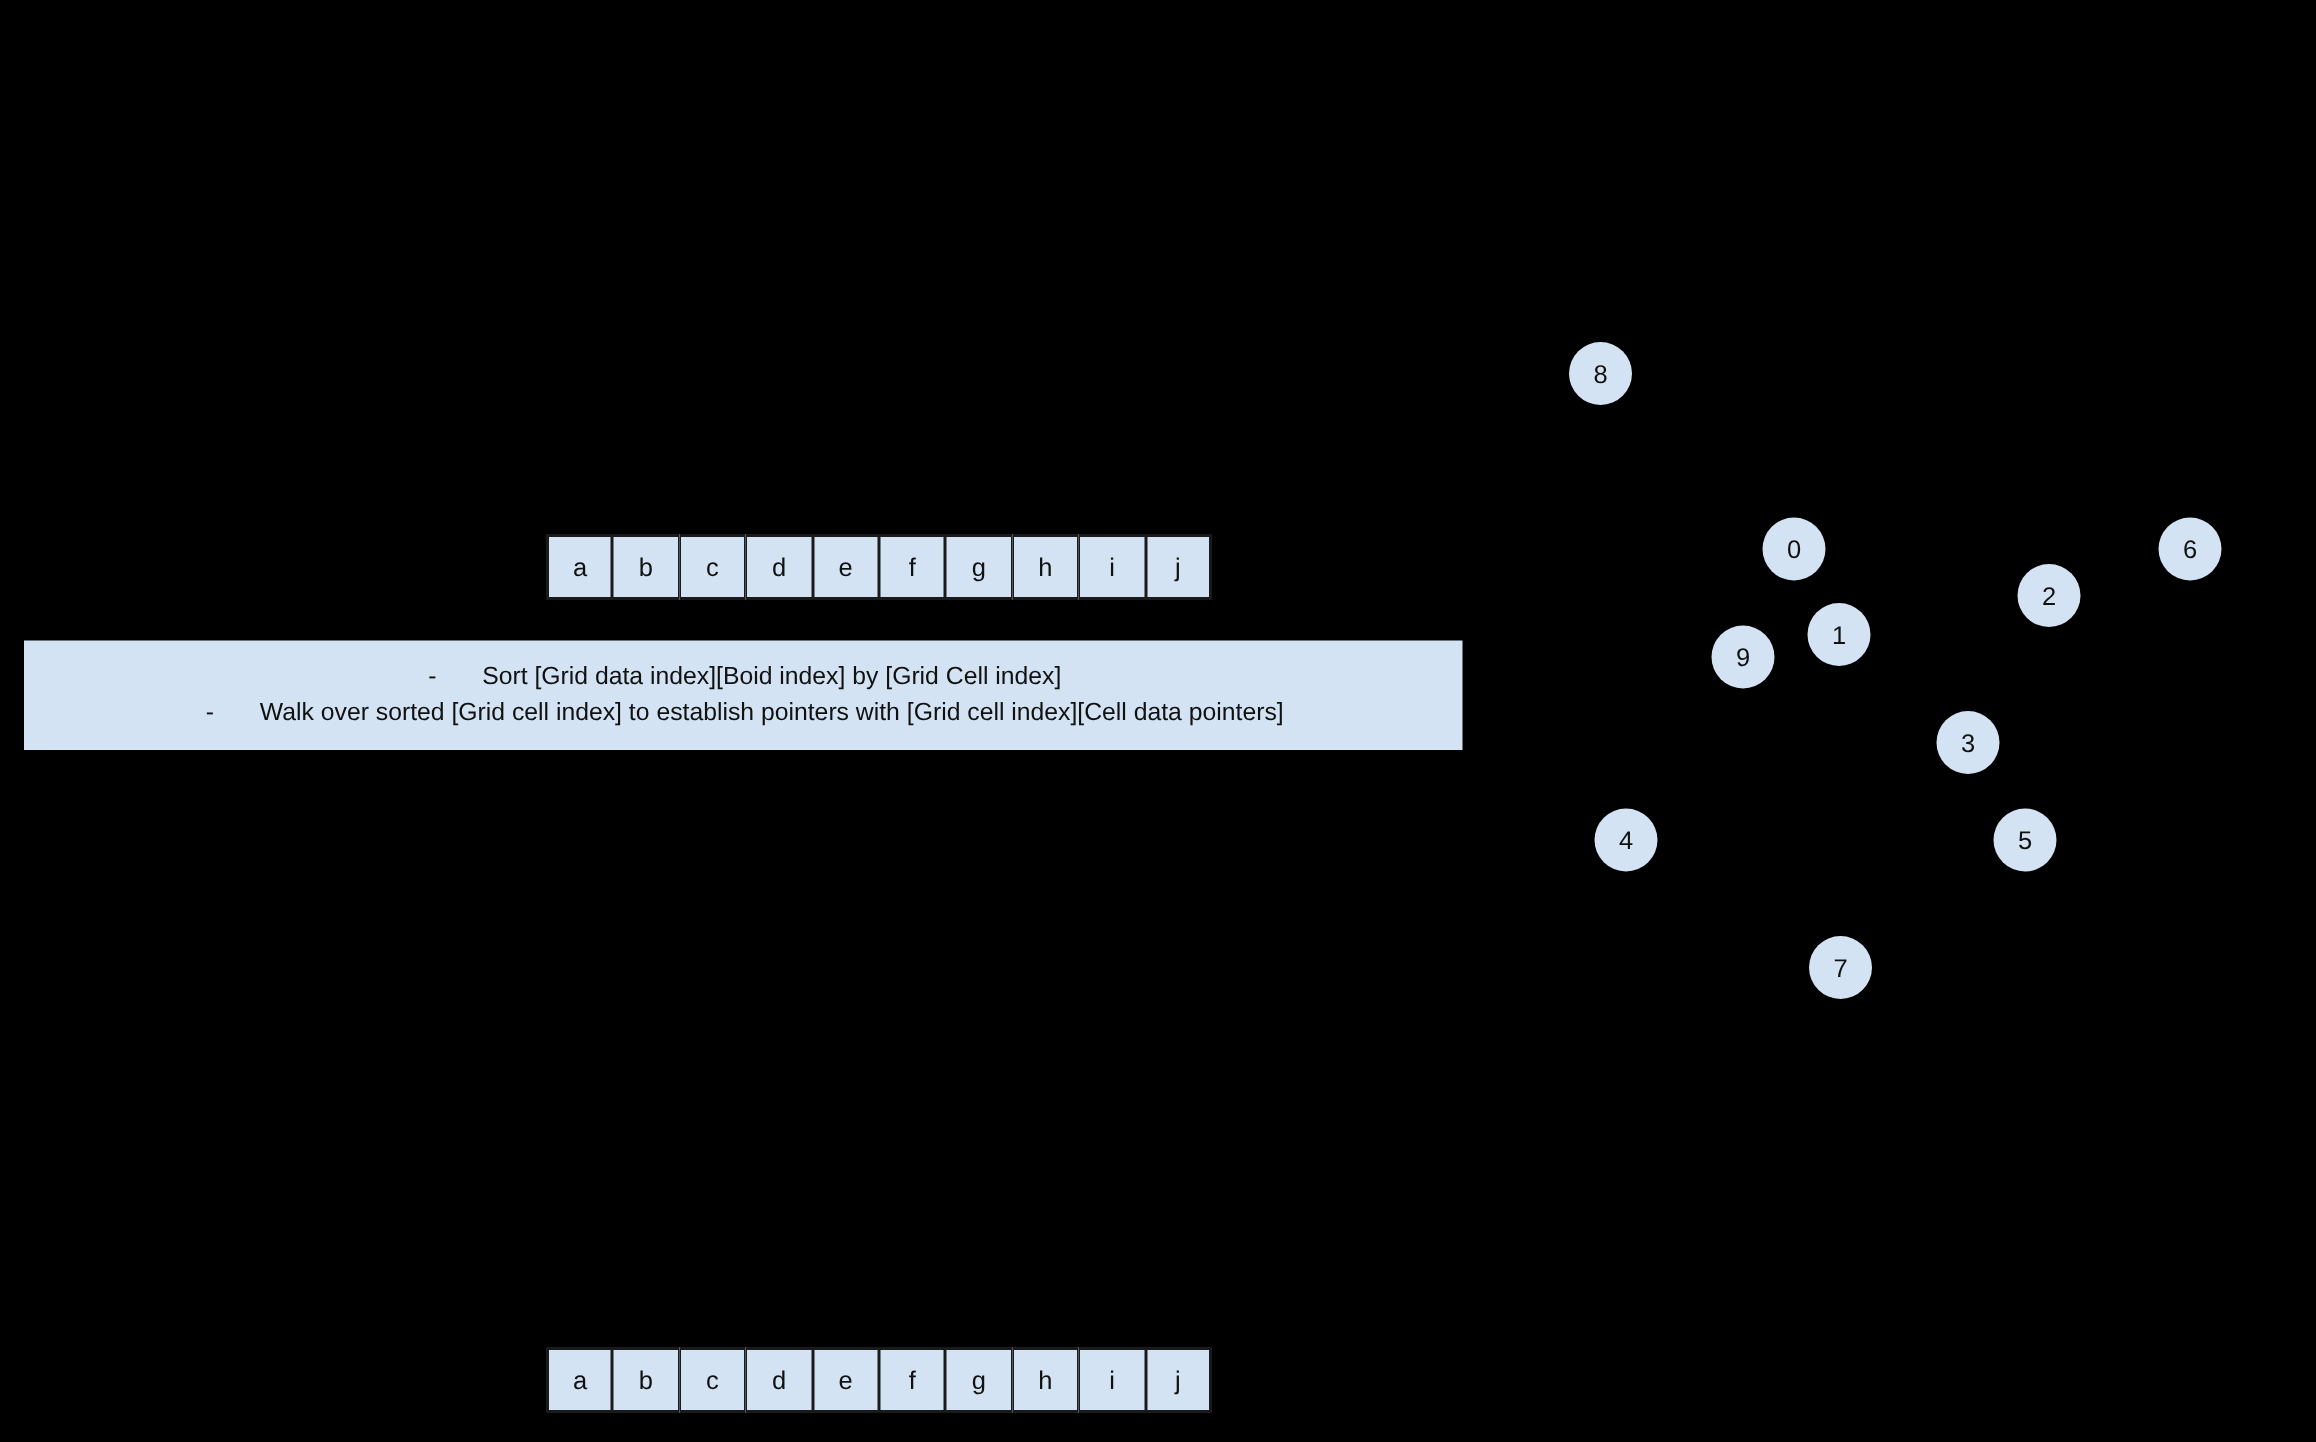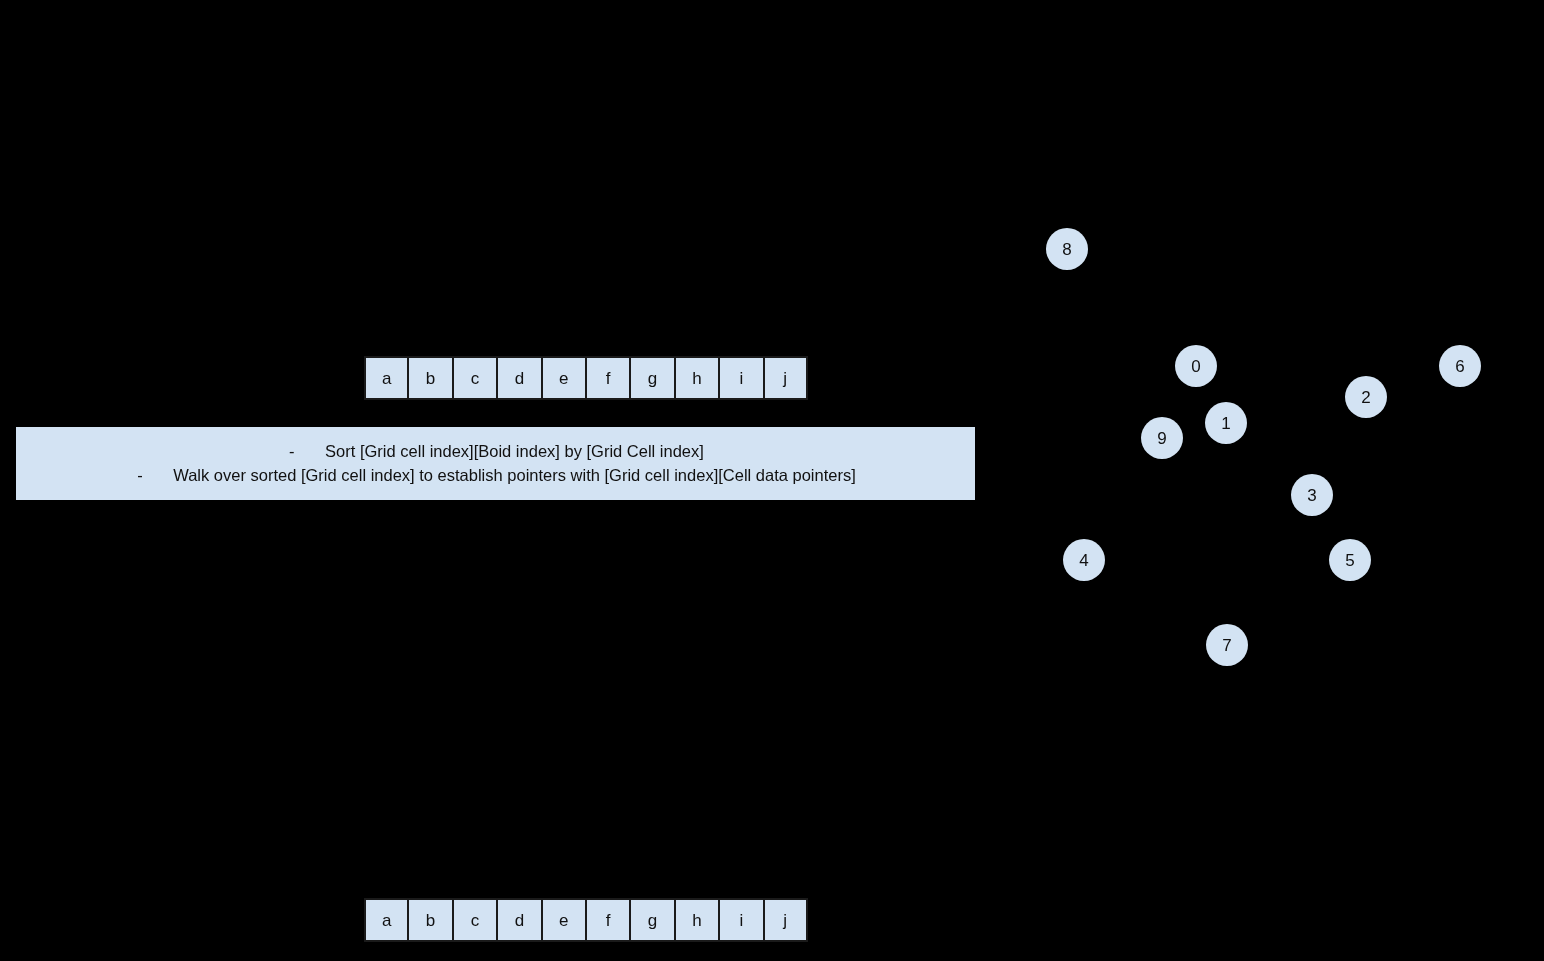--- a/index.html
+++ b/index.html
@@ -104,21 +104,21 @@
       <div class="cell">f</div>
       <div class="cell">g</div>
       <div class="cell">h</div>
       <div class="cell">i</div>
       <div class="cell">j</div>
     </div>
 
   <div id="note-panel">
     <div class="note-line">
       <span class="note-dash">-</span>
-      <span>Sort [Grid cell index][Boid index] by [Grid Cell index]</span>
+      <span>Sort [Grid data index][Boid index] by [Grid Cell index]</span>
     </div>
     <div class="note-line">
       <span class="note-dash">-</span>
       <span>Walk over sorted [Grid cell index] to establish pointers with [Grid cell index][Cell data pointers]</span>
     </div>
   </div>
 
   <div id="node-layer">
       <div class="node" style="left: 1046px; top: 228px;">8</div>
       <div class="node" style="left: 1175px; top: 345px;">0</div>

